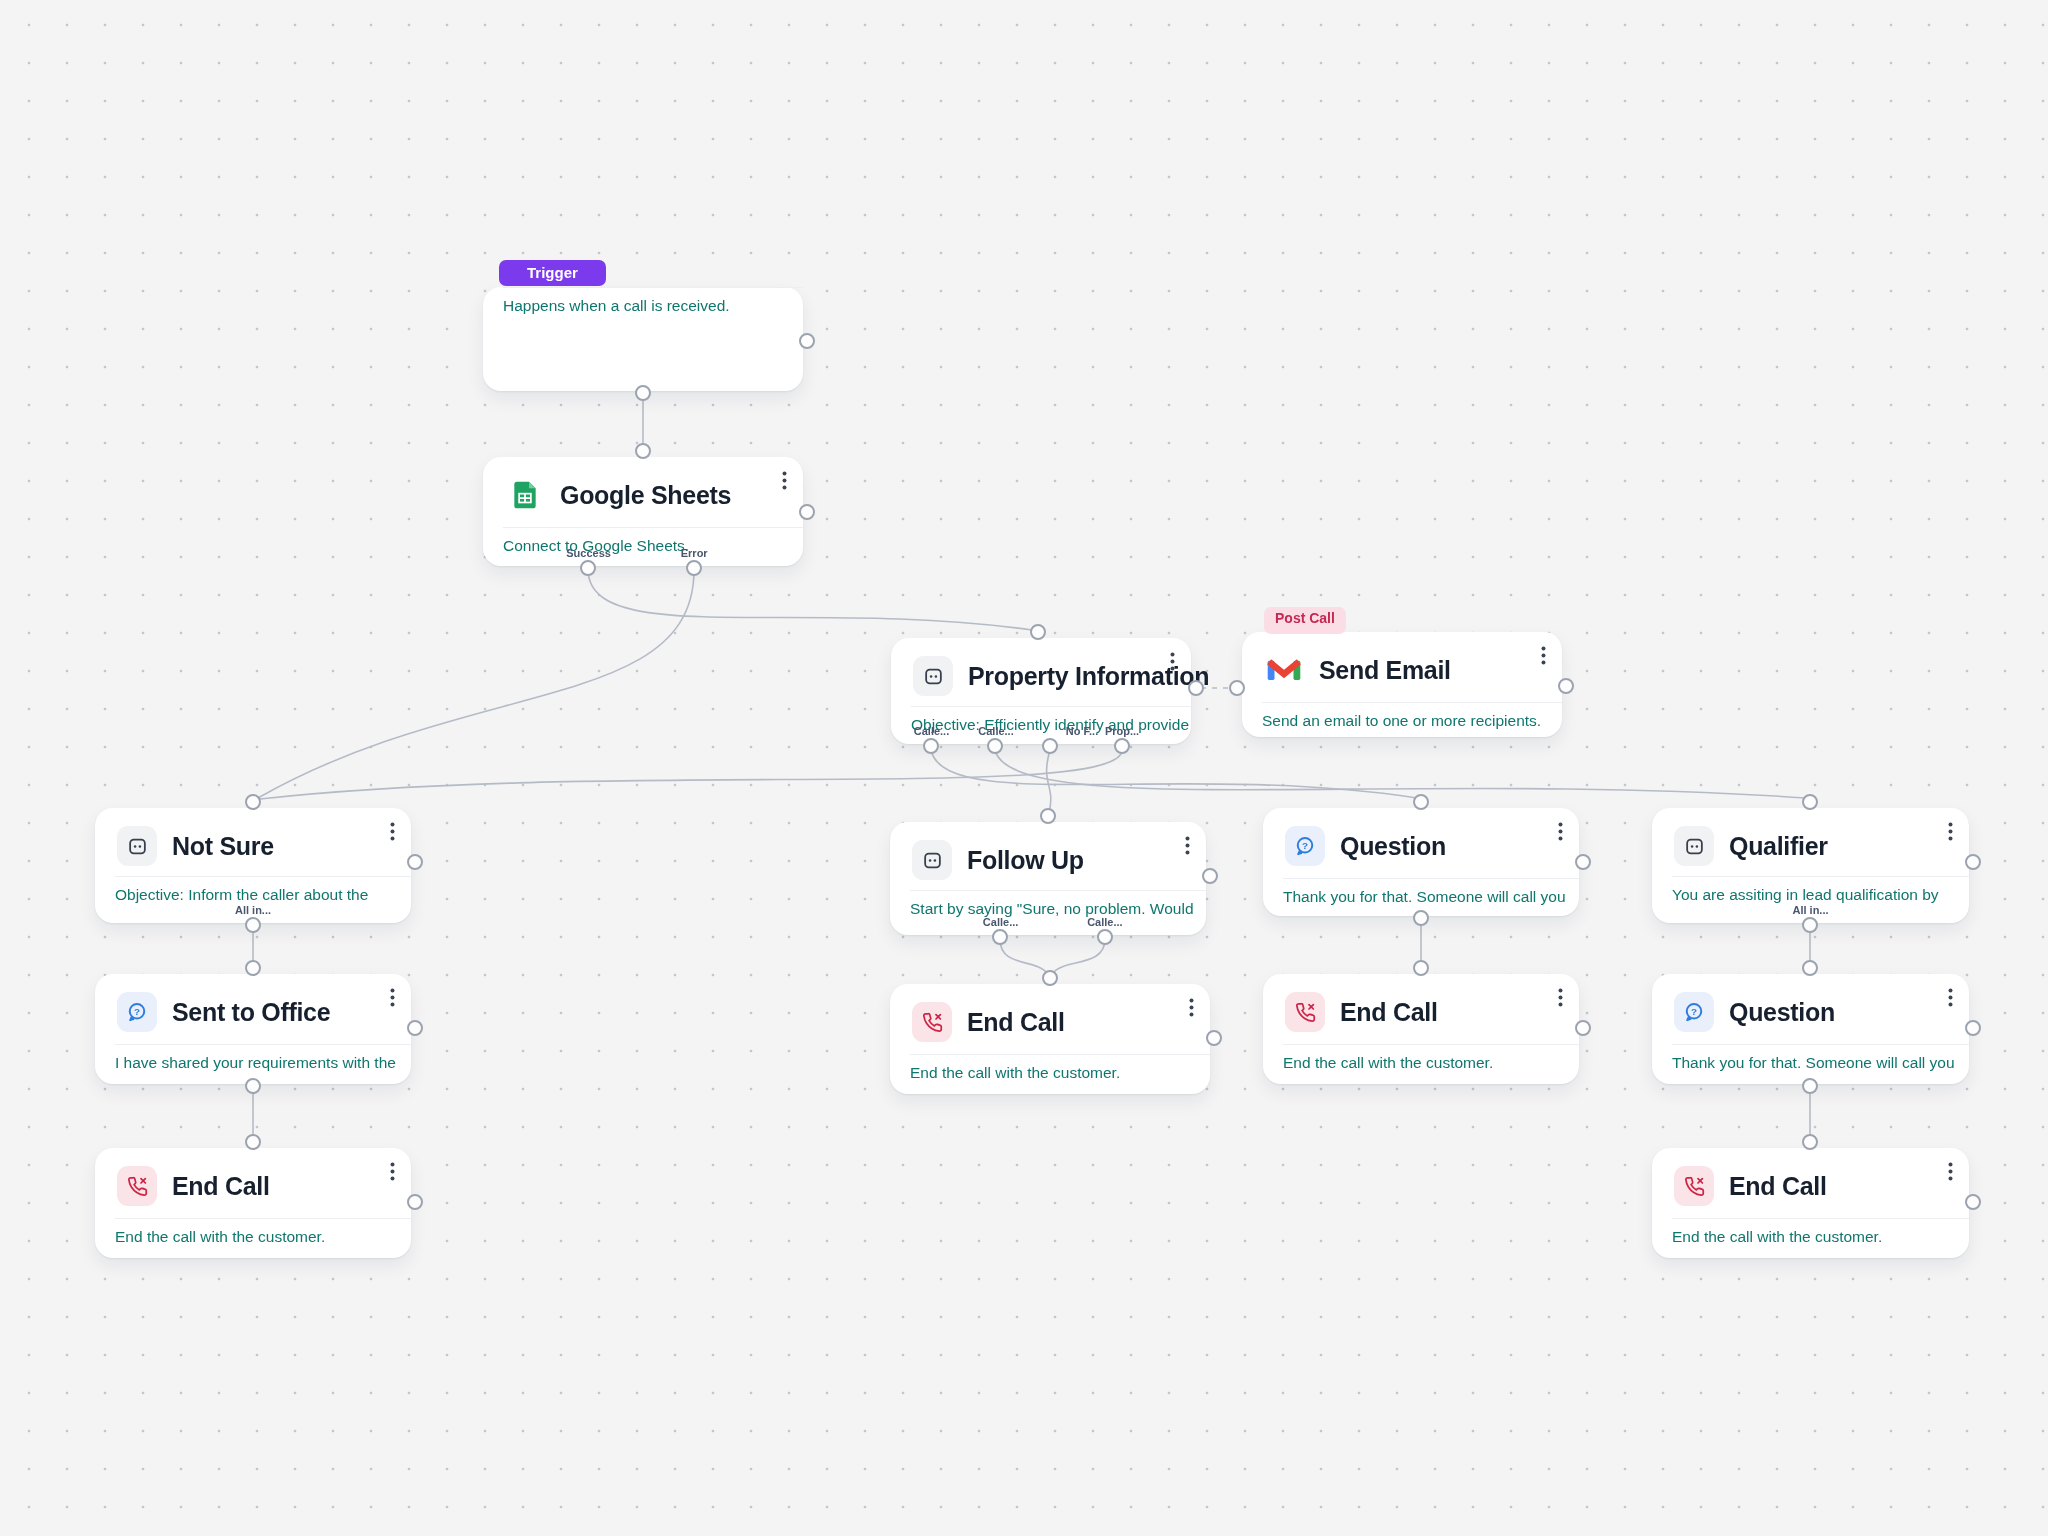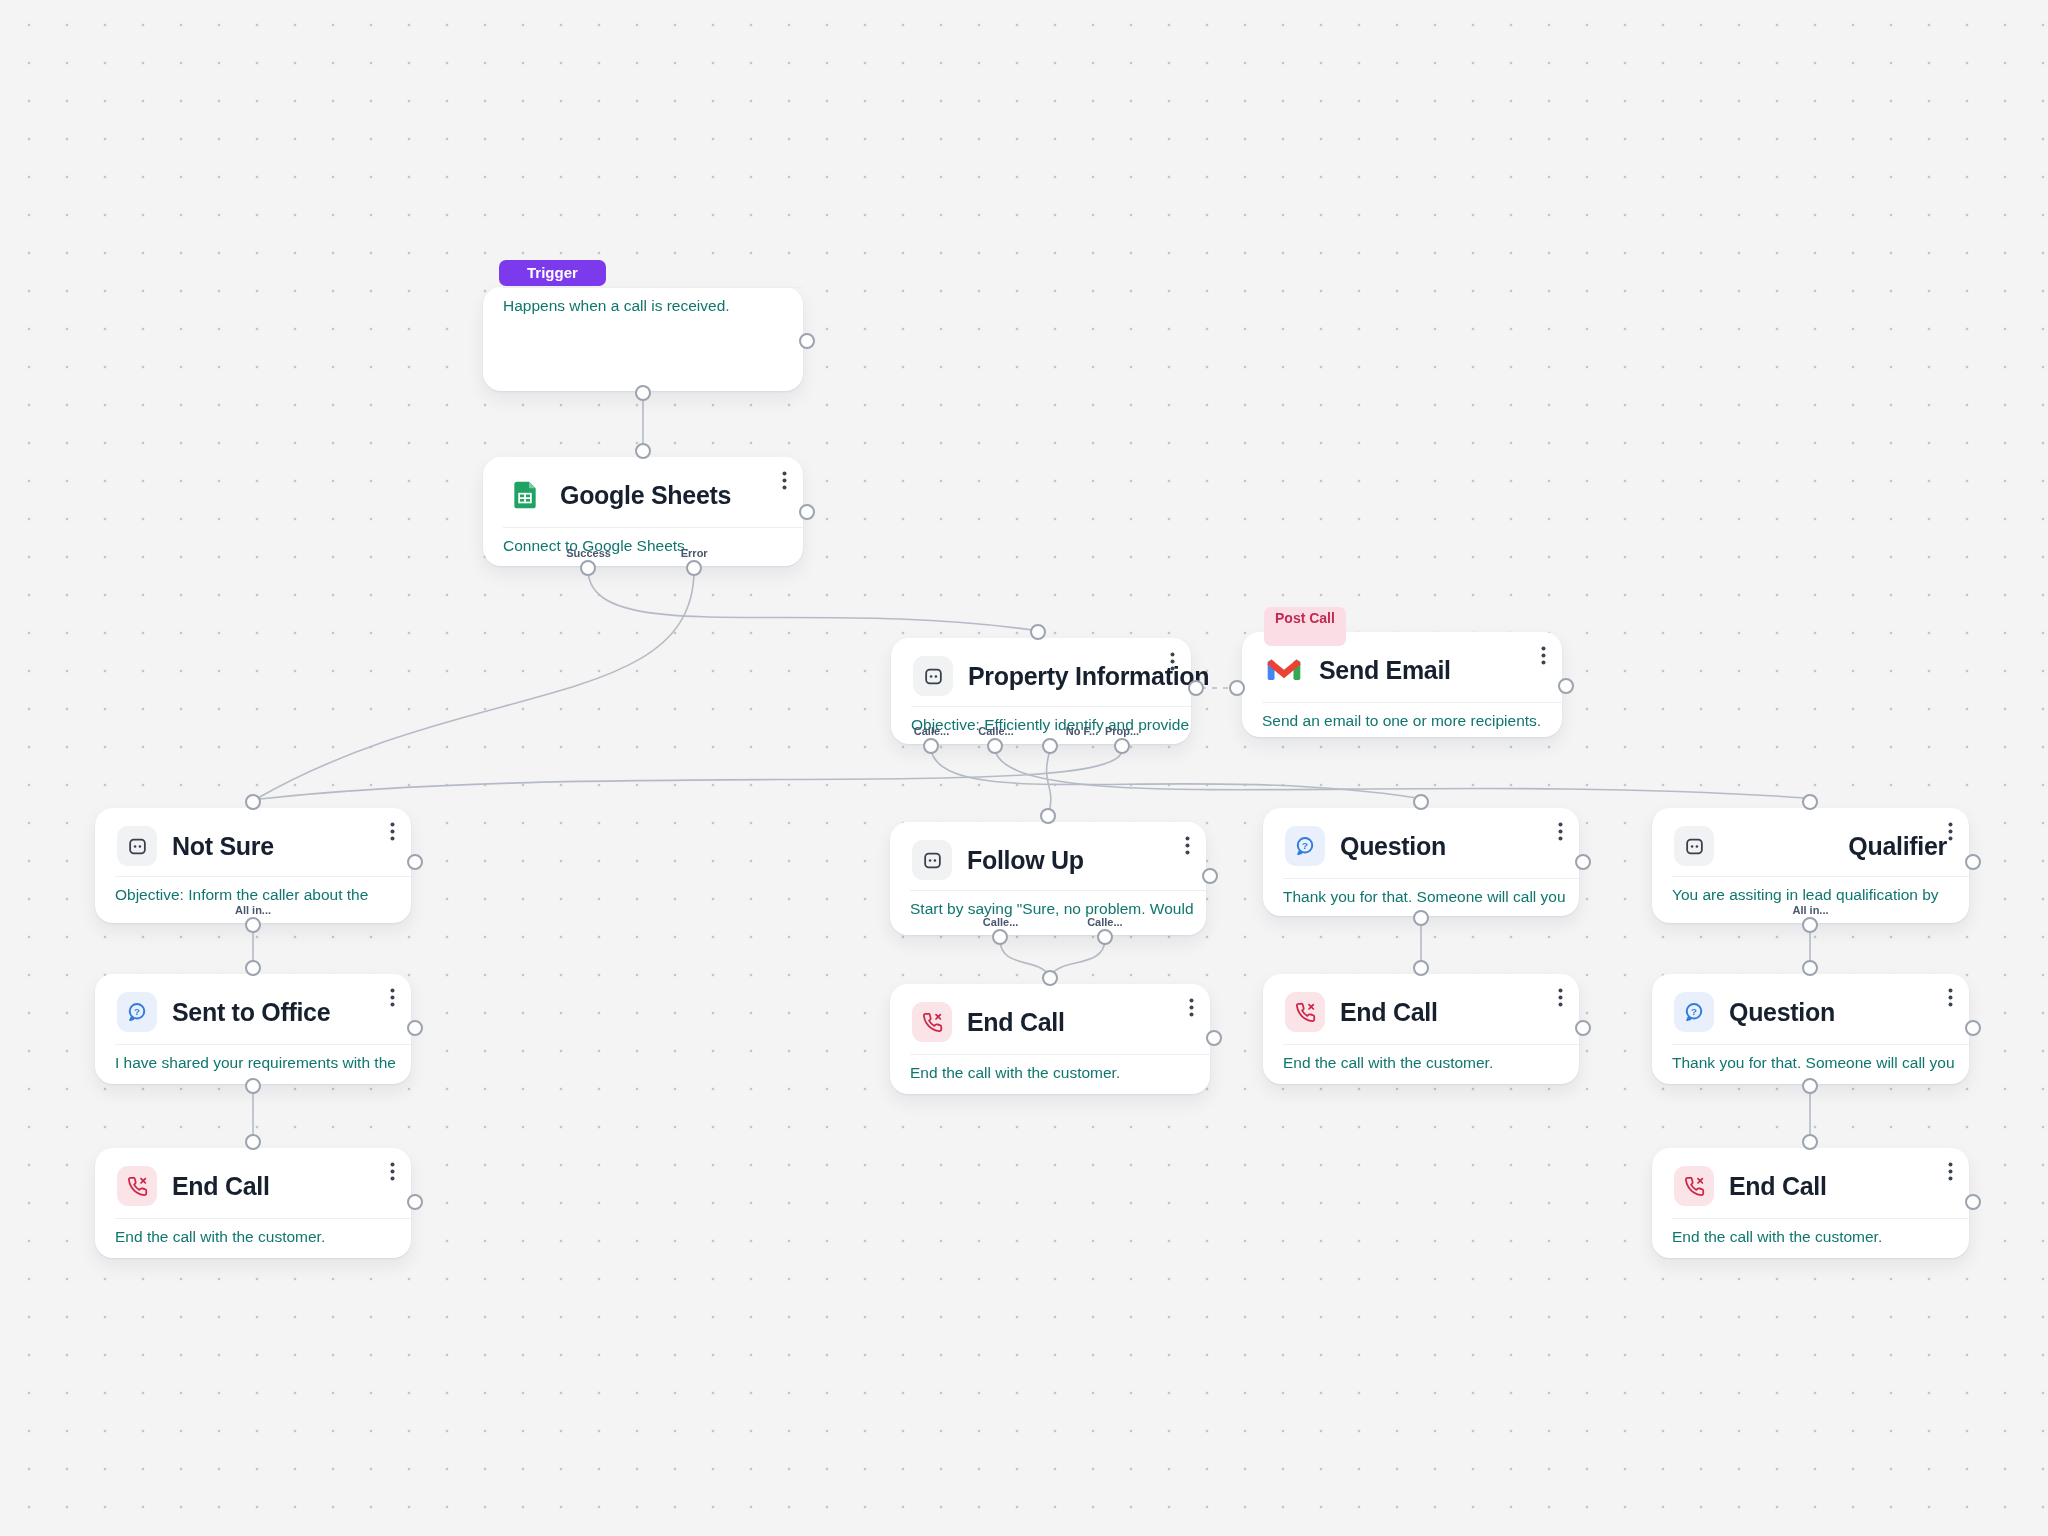--- a/index.html
+++ b/index.html
@@ -27,21 +27,21 @@
   .icon-agent{background:#f1f2f4;}
   .icon-question{background:#e9f0fb;}
   .icon-endcall{background:#fbe4e8;}
   .title{font-size:25px;font-weight:700;color:#17202e;letter-spacing:-.3px;white-space:nowrap;}
   .menu{position:absolute;top:14px;right:16px;cursor:pointer;}
   .divider{border-top:1.5px solid #eceef1;margin-left:20px;}
   .sub{margin:9px 0 0 0;padding:0 20px;font-size:15.5px;color:#0f766e;white-space:nowrap;overflow:hidden;}
   .out-label{position:absolute;bottom:7px;transform:translateX(-50%);font-size:11px;font-weight:600;color:#49566e;white-space:nowrap;}
   .badge{position:absolute;font-weight:700;border-radius:7px;white-space:nowrap;}
   .badge-trigger{top:-27px;left:16px;background:#7c3aed;color:#fff;font-size:15px;padding:4px 28px 5px;}
-  .badge-postcall{top:-25px;left:22px;background:#fbdde6;color:#c22a52;font-size:14px;padding:3px 11px 20px;}
+  .badge-postcall{top:-25px;left:22px;background:#fbdde6;color:#c22a52;font-size:14px;padding:3px 11px 8px;}
 </style>
 </head>
 <body>
 
 <div class="canvas">
 
   <svg class="layer" id="edges" viewBox="0 0 2048 1536">
     <g stroke="#b5bbc6" stroke-width="1.6" fill="none">
       <path d="M643,393 L643,451"></path>
       <path d="M588,570 C590,648 800,598 1032,630"></path>
@@ -227,21 +227,21 @@
   <div class="node" style="left:1652px;top:808px;width:317px;height:115px;">
     <span class="menu">
       <svg width="5" height="19" viewBox="0 0 5 19">
           <g fill="#3c4351">
             <circle cx="2.5" cy="2.5" r="2"></circle>
             <circle cx="2.5" cy="9.5" r="2"></circle>
             <circle cx="2.5" cy="16.5" r="2"></circle>
           </g>
         </svg>
     </span>
-    <div class="node-head" style="padding-bottom:10px;justify-content:space-between;">
+    <div class="node-head" style="padding-bottom:10px;">
       <span class="icon-box icon-agent">
         <svg width="21" height="21" viewBox="0 0 20 20" fill="none" stroke="#38404d" stroke-width="1.7">
           <rect x="3" y="3.5" width="14" height="13" rx="3.5"></rect>
           <circle cx="7.7" cy="10" r="1.2" fill="#38404d" stroke="none"></circle>
             <circle cx="12.3" cy="10" r="1.2" fill="#38404d" stroke="none"></circle>
         </svg>
       </span>
       <span class="title">Qualifier</span>
     </div>
     <div class="divider"></div>

